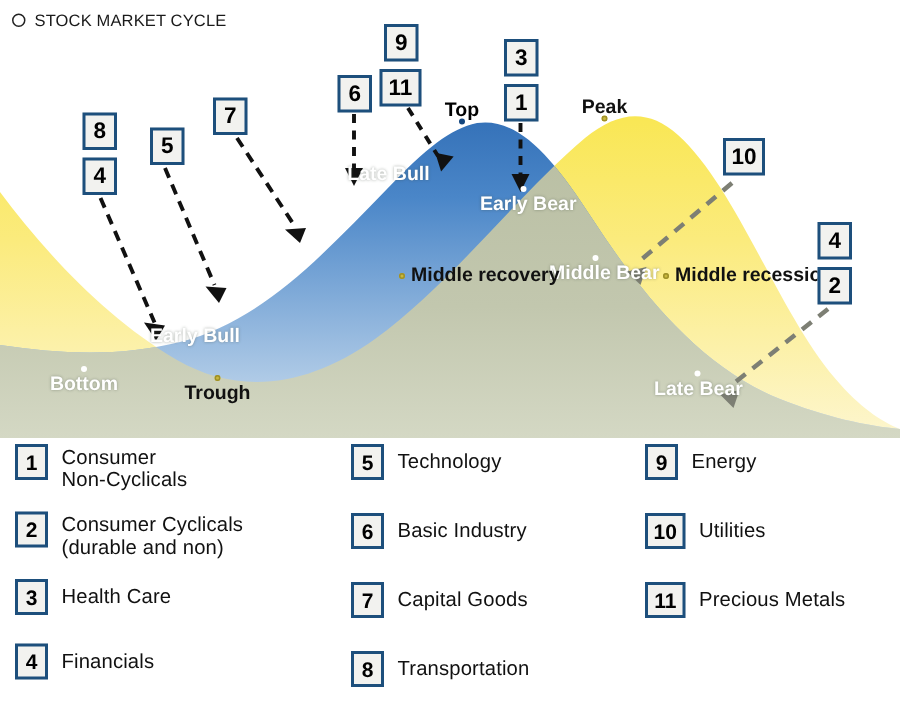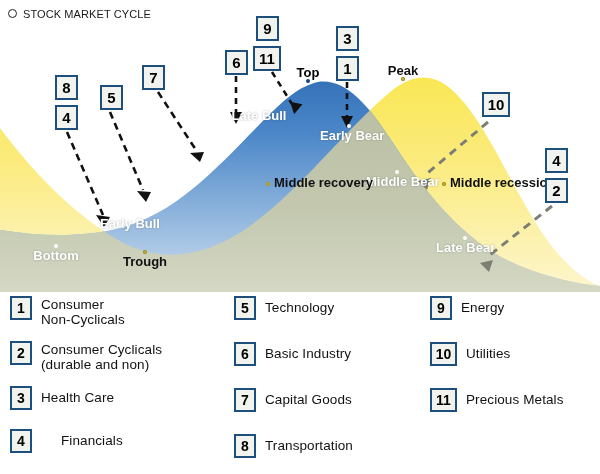--- a/index.html
+++ b/index.html
@@ -185,21 +185,21 @@
   <div class="cv-label lbl-white" style="left:320px;top:124px;width:58px;">
     <span class="dot"></span>
     <span class="txt">Early Bear</span>
   </div>
 
   <div class="cv-label lbl-white" style="left:366px;top:170px;width:62px;">
     <span class="dot"></span>
     <span class="txt">Middle Bear</span>
   </div>
 
-  <div class="cv-label lbl-white" style="left:436px;top:236px;width:58px;">
+  <div class="cv-label lbl-white" style="left:436px;top:247px;width:58px;">
     <span class="dot"></span>
     <span class="txt">Late Bear</span>
   </div>
 
   <div class="cv-label lbl-black" style="left:110px;top:250px;width:70px;">
     <span class="dot dot-olive"></span>
     <span class="txt">Trough</span>
   </div>
 
   <div class="cv-label lbl-black" style="left:274px;top:176px;width:98px;text-align:left;">
@@ -247,21 +247,21 @@
         <span>Consumer Cyclicals</span>
         <span class="l2">(durable and non)</span>
       </span>
     </div>
     <div class="sk-item" style="margin-bottom:19px;">
       <span class="sk-box">3</span>
       <span class="sk-text" style="padding-top:4px;">Health Care</span>
     </div>
     <div class="sk-item">
       <span class="sk-box">4</span>
-      <span class="sk-text" style="padding-top:4px;margin-left:20px;">Financials</span>
+      <span class="sk-text" style="padding-top:4px;">Financials</span>
     </div>
   </div>
 
   <div class="sk-col" style="left:234px;width:180px;">
     <div class="sk-item" style="margin-bottom:22px;">
       <span class="sk-box">5</span>
       <span class="sk-text" style="padding-top:4px;">Technology</span>
     </div>
     <div class="sk-item" style="margin-bottom:22px;">
       <span class="sk-box">6</span>

